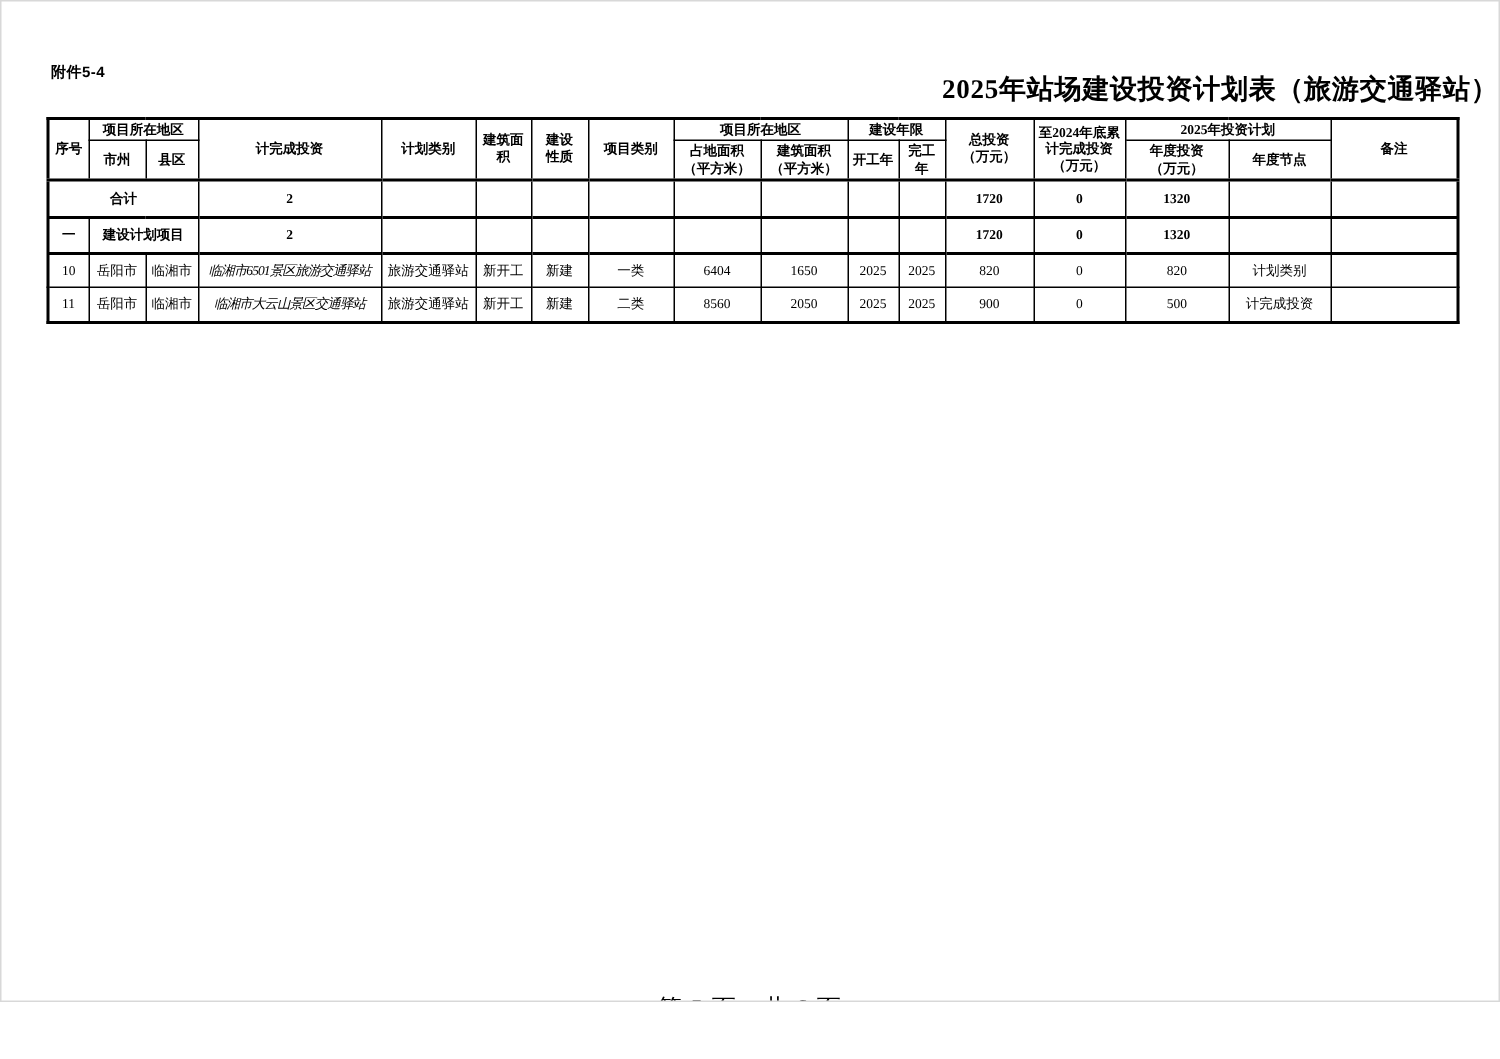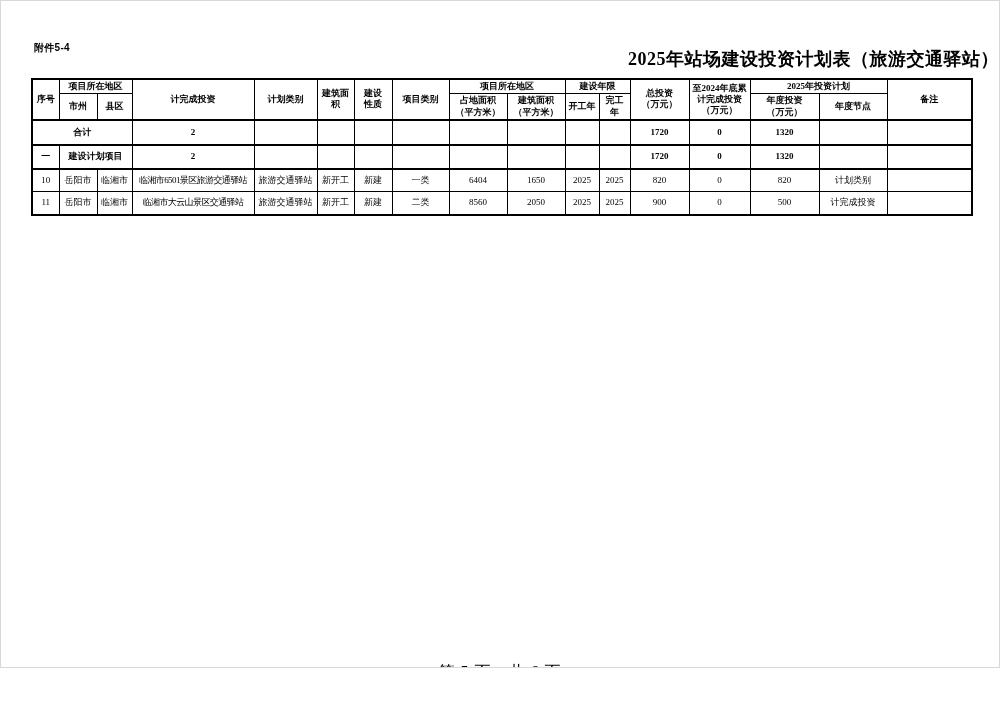--- a/index.html
+++ b/index.html
@@ -44,21 +44,21 @@
   .inv-table thead tr.hdr-top    { height:14px; }
   .inv-table thead tr.hdr-sub    { height:22px; }
   .inv-table thead tr.hdr-sub th,
   .inv-table thead th[rowspan]   { border-bottom-width:2px; }
   .row-total   { height:25px; }
   .row-section { height:24px; }
   .row-proj    { height:23px; }
   .row-total td, .row-section td { font-weight:bold; }
   .row-total   td { border-bottom-width:2px; }
   .row-section td { border-bottom-width:2px; }
-  .cell-name { white-space:nowrap; letter-spacing:-0.6px; }
+  .cell-name { white-space:nowrap; letter-spacing:-0.6px;font-style:italic; }
   .page-footer {
     position:absolute; left:0; right:0; top:661px;
     text-align:center;
     font-size:16px;
     letter-spacing:1px;
   }
 </style>
 </head>
 <body>
 

